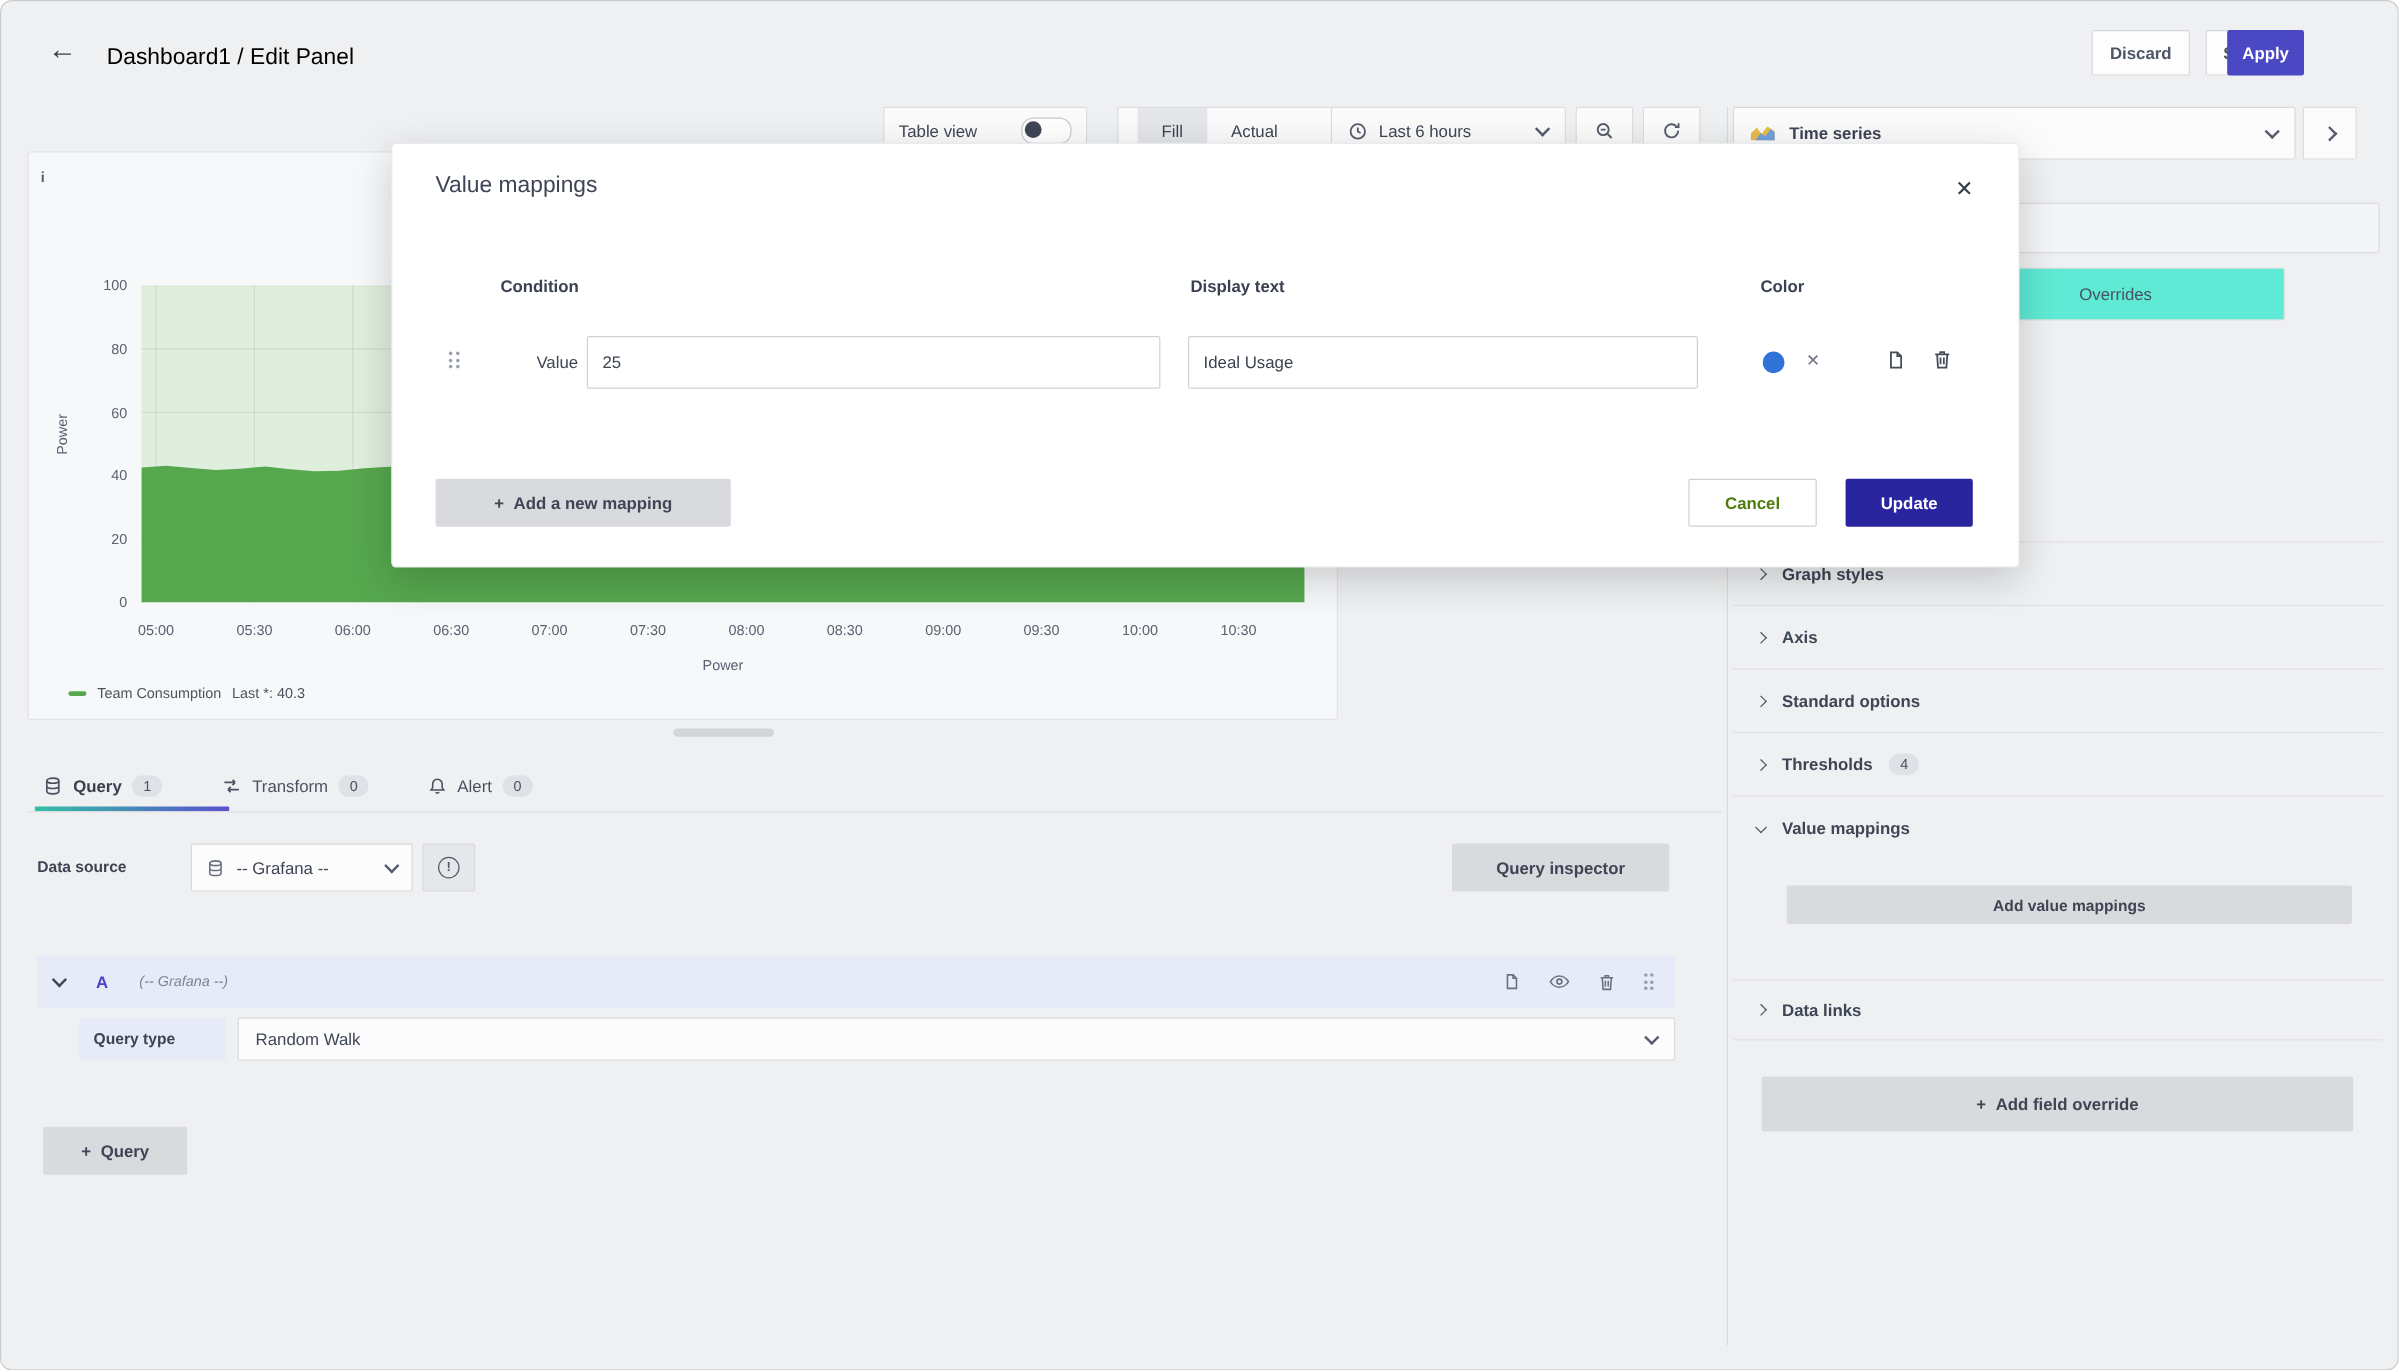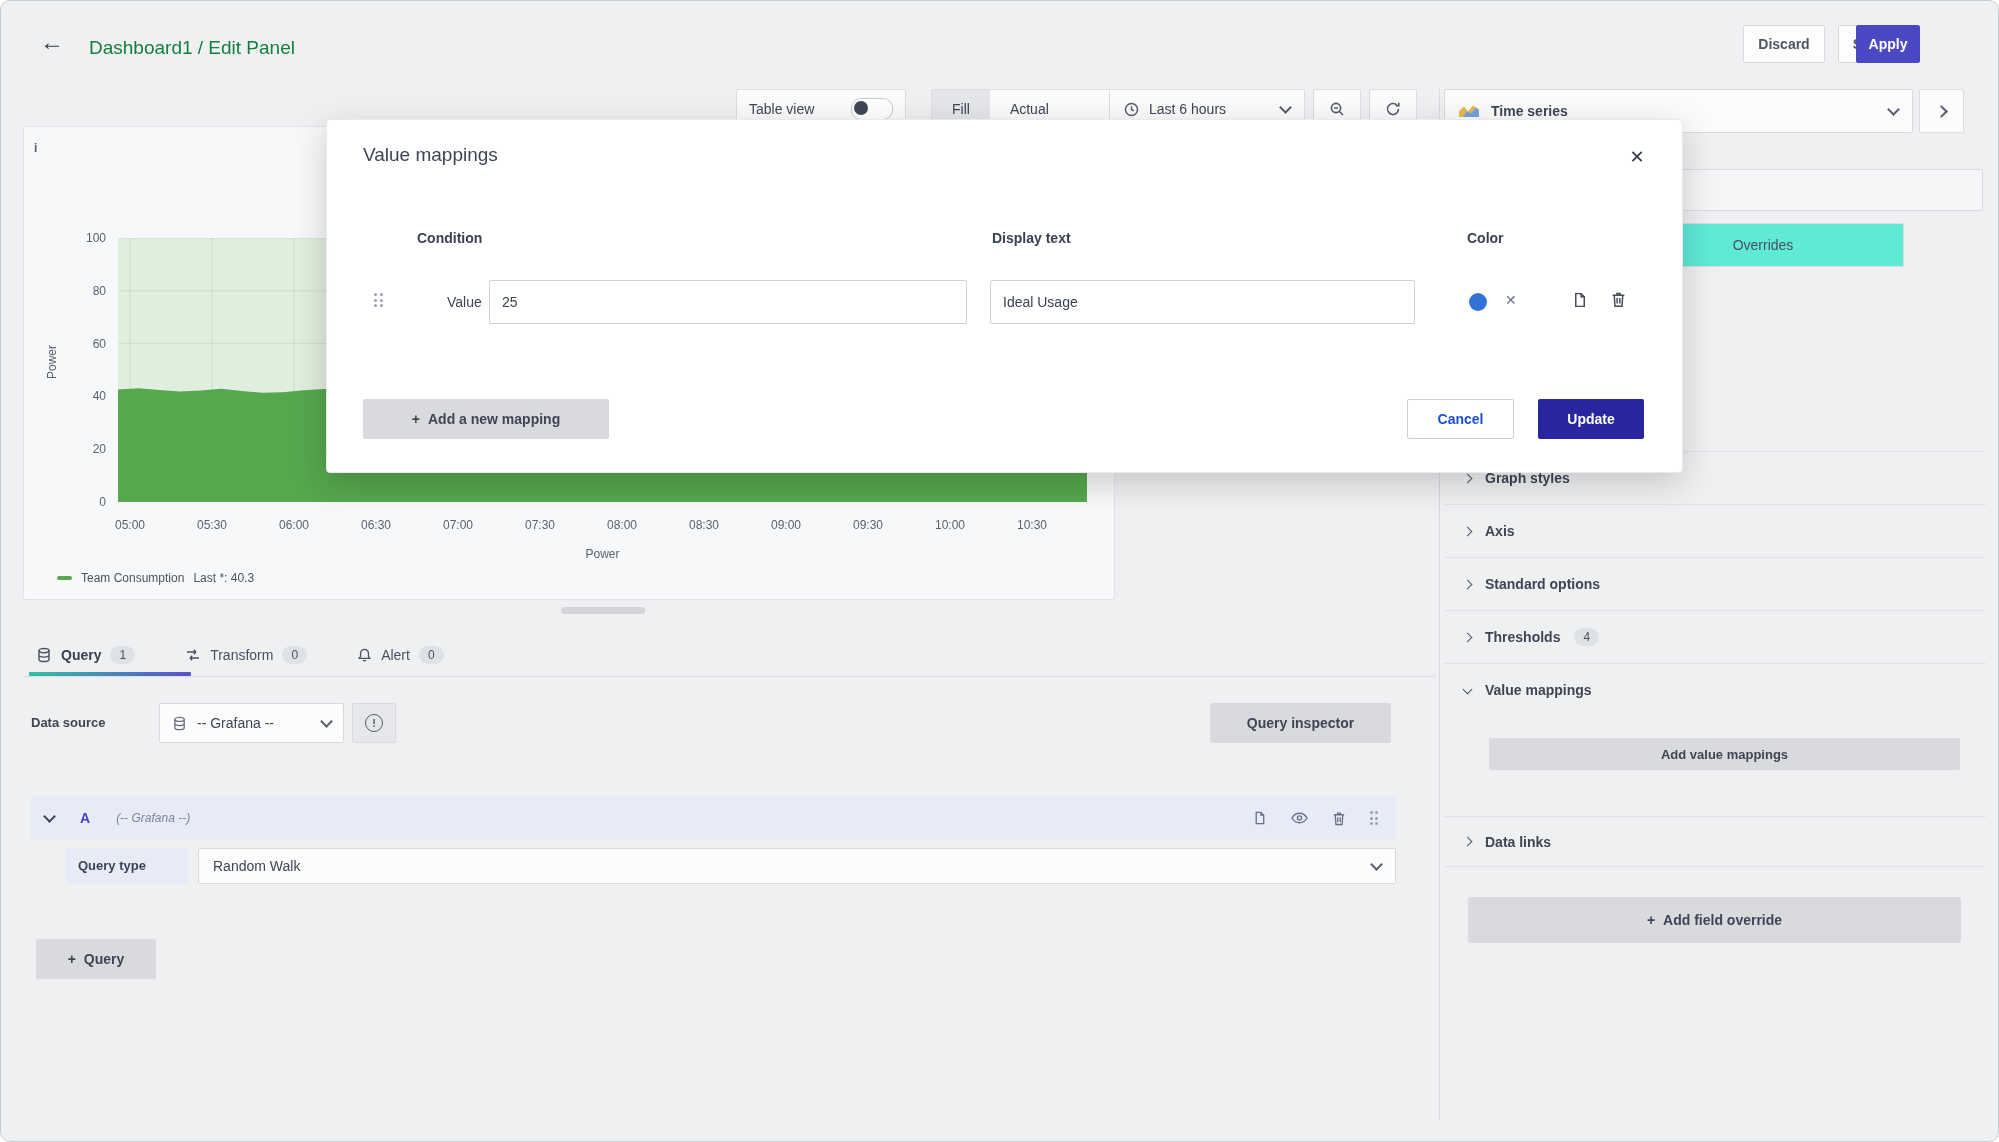--- a/index.html
+++ b/index.html
@@ -1,20 +1,20 @@
 <!DOCTYPE html>
 <html><head>
 <meta charset="utf-8">
 <style>
   html,body{margin:0;padding:0;background:#ffffff;font-family:"Liberation Sans",sans-serif;}
   .screen{position:relative;width:1997px;height:1140px;background:#eff0f2;border:1px solid #c9ccce;border-radius:10px;overflow:hidden;}
   .abs{position:absolute;}
   
   .back-btn{left:36px;top:26px;width:30px;height:30px;font-size:24px;color:#343b49;background:none;border:none;cursor:pointer;line-height:30px;text-align:center;padding:0;}
-  .page-title{left:88px;top:36px;font-size:19px;color:#15803d;}
+  .page-title{left:88px;top:36px;font-size:19px;color:#000000;}
   .hbtn{top:24px;height:38px;border-radius:2px;font-size:14px;font-weight:600;display:flex;align-items:center;justify-content:center;cursor:pointer;border:1px solid #d8d9dc;background:#fdfdfe;color:#4e5564;}
   .hbtn.apply{background:#4b48c4;border-color:#4b48c4;color:#fff;}
   
   .tbox{top:88px;height:40px;background:#fbfbfc;border:1px solid #dcdde0;border-radius:2px;display:flex;align-items:center;color:#3e4554;font-size:14px;font-weight:500;box-sizing:border-box;}
   .toggle{width:40px;height:20px;border:1px solid #c7cad0;border-radius:10px;background:#fff;position:relative;}
   .toggle .knob{position:absolute;left:2px;top:2px;width:14px;height:14px;border-radius:50%;background:#3f4656;}
   .seg{display:flex;}
   .seg .opt{padding:0 20px;height:38px;display:flex;align-items:center;}
   .seg .opt.sel{background:#e4e6ea;}
   .chev{display:inline-block;width:7px;height:7px;border-right:2px solid currentColor;border-bottom:2px solid currentColor;transform:rotate(-45deg);}
@@ -79,21 +79,21 @@
   <button class="abs hbtn" style="left:1742px;width:82px;">Discard</button>
   <button class="abs hbtn" style="left:1837px;width:62px;">Save</button>
   <button class="abs hbtn apply" style="left:1855px;width:64px;">Apply</button>
 
   <div class="abs tbox" style="left:735px;width:170px;justify-content:space-between;padding:0 12px;">
     <span>Table view</span>
     <span class="toggle">
         <span class="knob"></span>
       </span>
   </div>
-  <div class="abs tbox seg" style="left:930px;width:183px;padding:0;">
+  <div class="abs tbox seg" style="left:930px;width:183px;padding:16px;">
     <span class="opt sel">Fill</span>
     <span class="opt">Actual</span>
   </div>
   <div class="abs tbox" style="left:1108px;width:196px;gap:10px;padding:0 14px;">
     <span class="icon">
       <svg width="15" height="15" viewBox="0 0 16 16" fill="none" stroke="#555c6b" stroke-width="1.6">
           <circle cx="8" cy="8" r="6.4"></circle>
           <path d="M8 4.5V8l2.5 1.5"></path>
         </svg>
     </span>
@@ -351,17 +351,17 @@
     <span class="abs icon" style="left:1284px;top:171px;color:#444b59;cursor:pointer;">
       <svg width="15" height="17" viewBox="0 0 14 16" fill="none" stroke="currentColor" stroke-width="1.4">
           <path d="M1.5 4h11M5.5 4V2.3h3V4M3 4l.7 10.4h6.6L11 4M5.7 6.6v5.2M8.3 6.6v5.2"></path>
         </svg>
     </span>
 
     <button class="m-btn gbtn" style="left:36px;width:246px;">
       <span>+</span>
       <span>Add a new mapping</span>
     </button>
-    <button class="m-btn" style="left:1080px;width:107px;background:#fff;border:1px solid #cdd0d4;color:#1d4ed8;">Cancel</button>
+    <button class="m-btn" style="left:1080px;width:107px;background:#fff;border:1px solid #cdd0d4;color:#4d7c0f;">Cancel</button>
     <button class="m-btn" id="update-btn" style="left: 1211px; width: 106px; border: none; color: rgb(255, 255, 255); background: rgb(41, 37, 158);">Update</button>
   </div>
 
 </div>
 
 </body></html>

